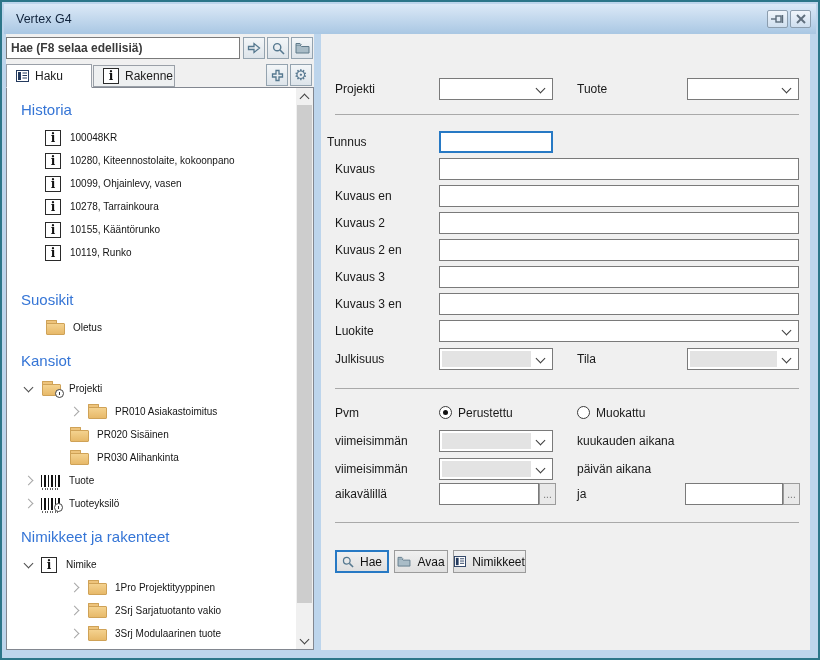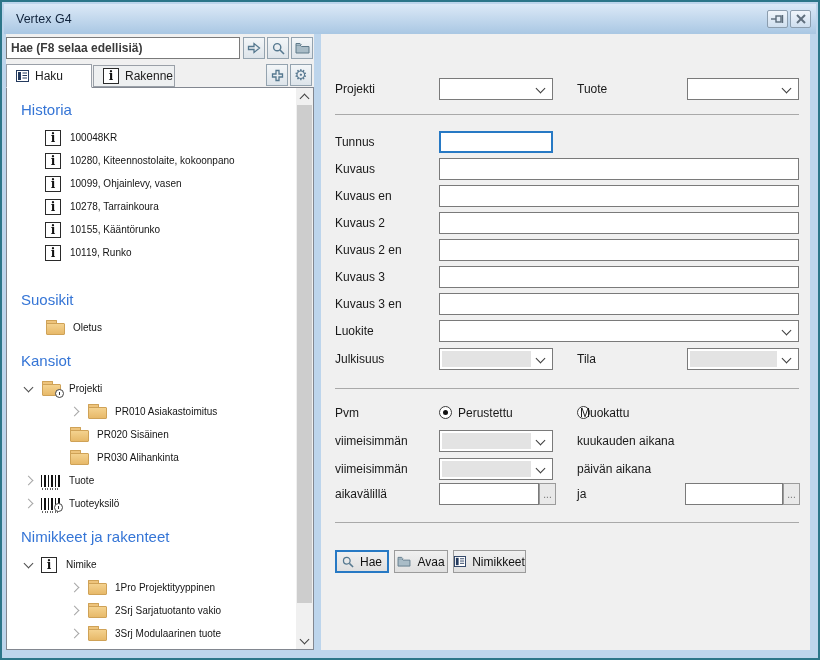--- a/index.html
+++ b/index.html
@@ -268,21 +268,21 @@
 
     <div class="formp">
 
       <div class="flabel" style="left:14px;top:44px">Projekti</div>
       <div class="dd" style="left:118px;top:44px;width:114px"></div>
       <div class="flabel" style="left:256px;top:44px">Tuote</div>
       <div class="dd" style="left:366px;top:44px;width:112px"></div>
 
       <div class="sep" style="top:80px"></div>
 
-      <div class="flabel" style="left:14px;top:97px">Tunnus</div>
+      <div class="flabel" style="left:6px;top:97px">Tunnus</div>
       <input class="ti focus" style="left: 118px; top: 97px; width: 114px;" value="">
 
       <div class="flabel" style="left:14px;top:124px">Kuvaus</div>
       <input class="ti" style="left: 118px; top: 124px; width: 360px;" value="">
 
       <div class="flabel" style="left:14px;top:151px">Kuvaus en</div>
       <input class="ti" style="left: 118px; top: 151px; width: 360px;" value="">
 
       <div class="flabel" style="left:14px;top:178px">Kuvaus 2</div>
       <input class="ti" style="left: 118px; top: 178px; width: 360px;" value="">
@@ -303,21 +303,21 @@
       <div class="dd dis" style="left:118px;top:314px;width:114px"></div>
       <div class="flabel" style="left:256px;top:314px">Tila</div>
       <div class="dd dis" style="left:366px;top:314px;width:112px"></div>
 
       <div class="sep" style="top:354px"></div>
 
       <div class="flabel" style="left:14px;top:368px">Pvm</div>
       <span class="radio sel" style="left:118px;top:372px"></span>
       <div class="flabel" style="left:137px;top:368px">Perustettu</div>
       <span class="radio" style="left:256px;top:372px"></span>
-      <div class="flabel" style="left:259px;top:368px">Muokattu</div>
+      <div class="flabel" style="left:275px;top:368px">Muokattu</div>
 
       <div class="flabel" style="left:14px;top:396px">viimeisimmän</div>
       <div class="dd dis" style="left:118px;top:396px;width:114px"></div>
       <div class="flabel" style="left:256px;top:396px">kuukauden aikana</div>
 
       <div class="flabel" style="left:14px;top:424px">viimeisimmän</div>
       <div class="dd dis" style="left:118px;top:424px;width:114px"></div>
       <div class="flabel" style="left:256px;top:424px">päivän aikana</div>
 
       <div class="flabel" style="left:14px;top:449px">aikavälillä</div>

